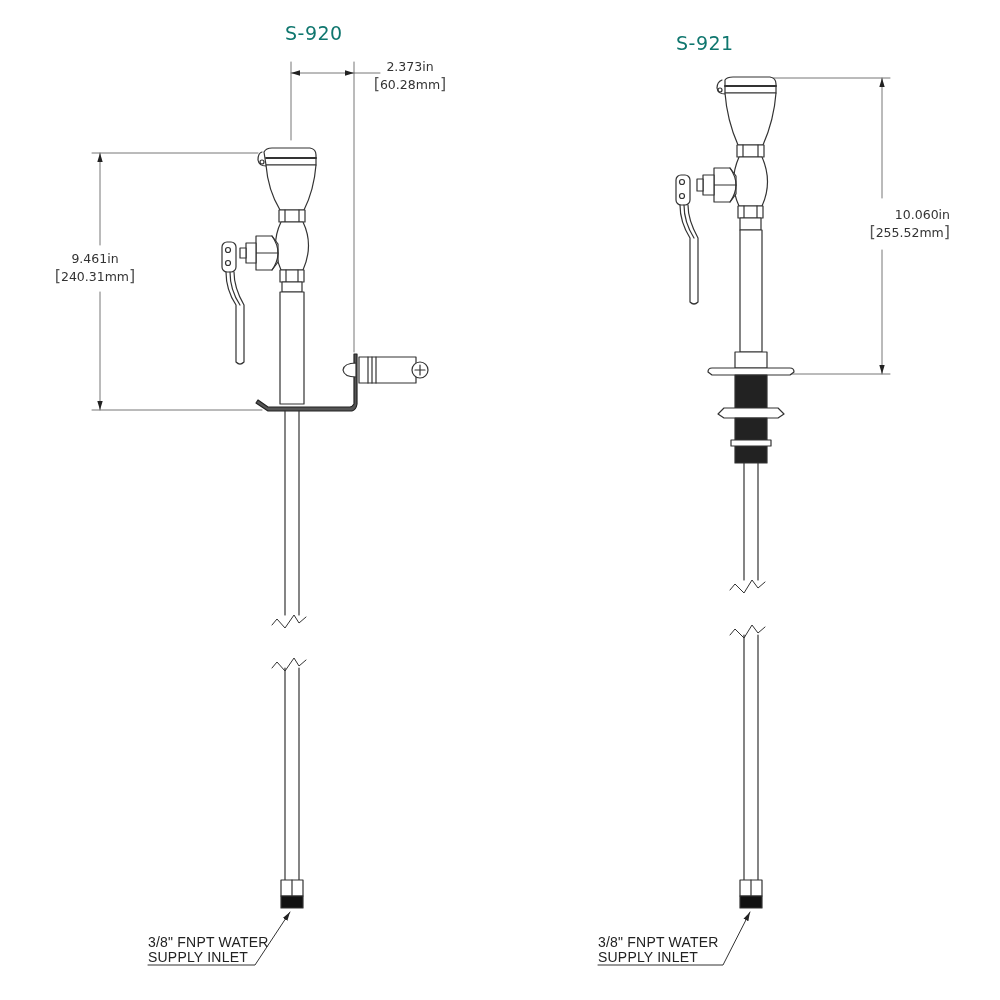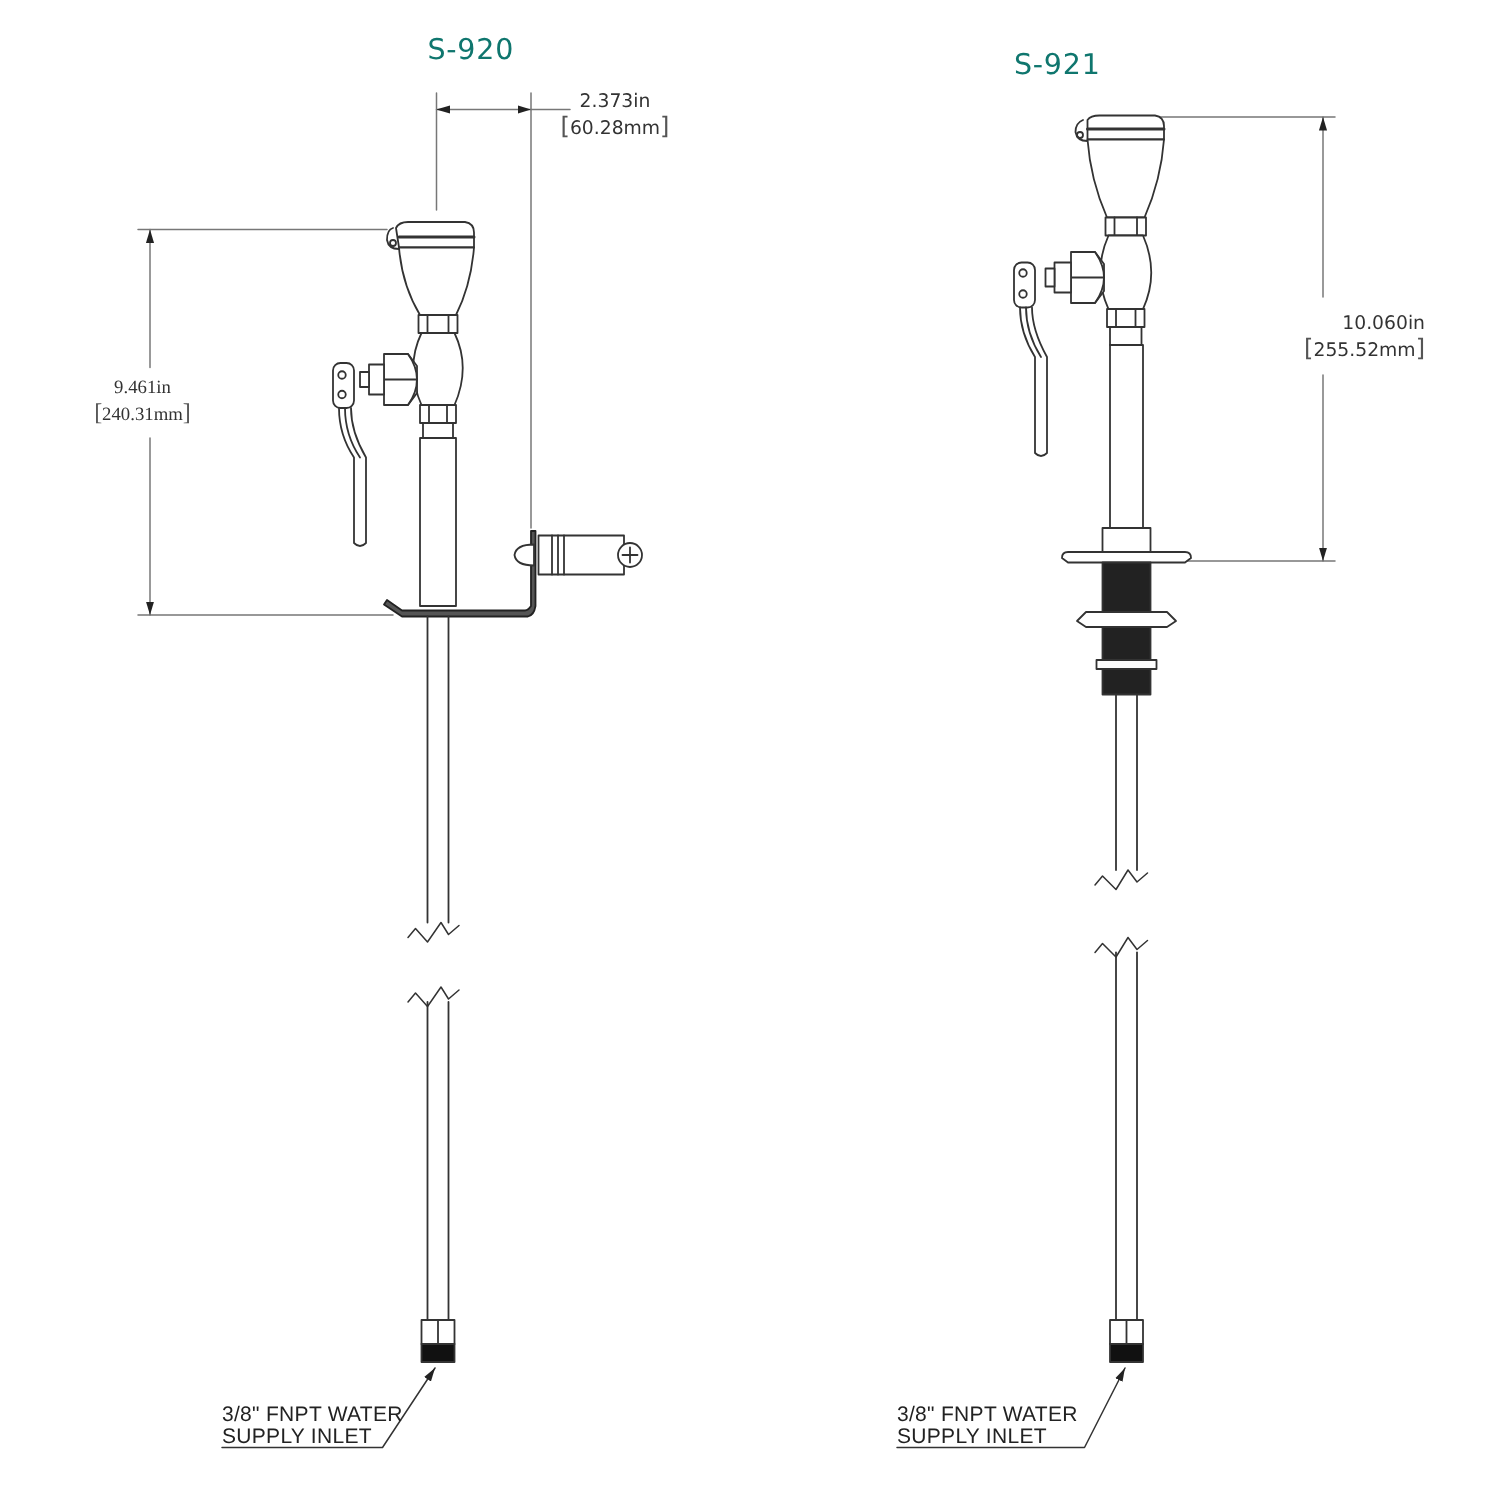--- a/index.html
+++ b/index.html
@@ -165,21 +165,21 @@
 </svg>
 
 <div class="lbl title" style="left:285px; top:22px;">S-920</div>
 <div class="lbl title" style="left:676px; top:22px;margin-top:10px;">S-921</div>
 
 <div class="lbl dim" style="left:365px; top:58px; width:90px;">
   <div>2.373in</div>
   <div><span class="br">[</span><span>60.28mm</span><span class="br">]</span></div>
 </div>
 
-<div class="lbl dim" style="left:30px; top:250px; width:130px;font-family:Liberation Serif, serif;">
+<div class="lbl dim" style="left:30px; top:250px; width:130px;">
   <div>9.461in</div>
   <div><span class="br">[</span><span>240.31mm</span><span class="br">]</span></div>
 </div>
 
 <div class="lbl dim" style="left:815px; top:206px; width:135px;text-align:right;">
   <div>10.060in</div>
   <div><span class="br">[</span><span>255.52mm</span><span class="br">]</span></div>
 </div>
 
 <div class="lbl callout" style="left:148px; top:935px;">

